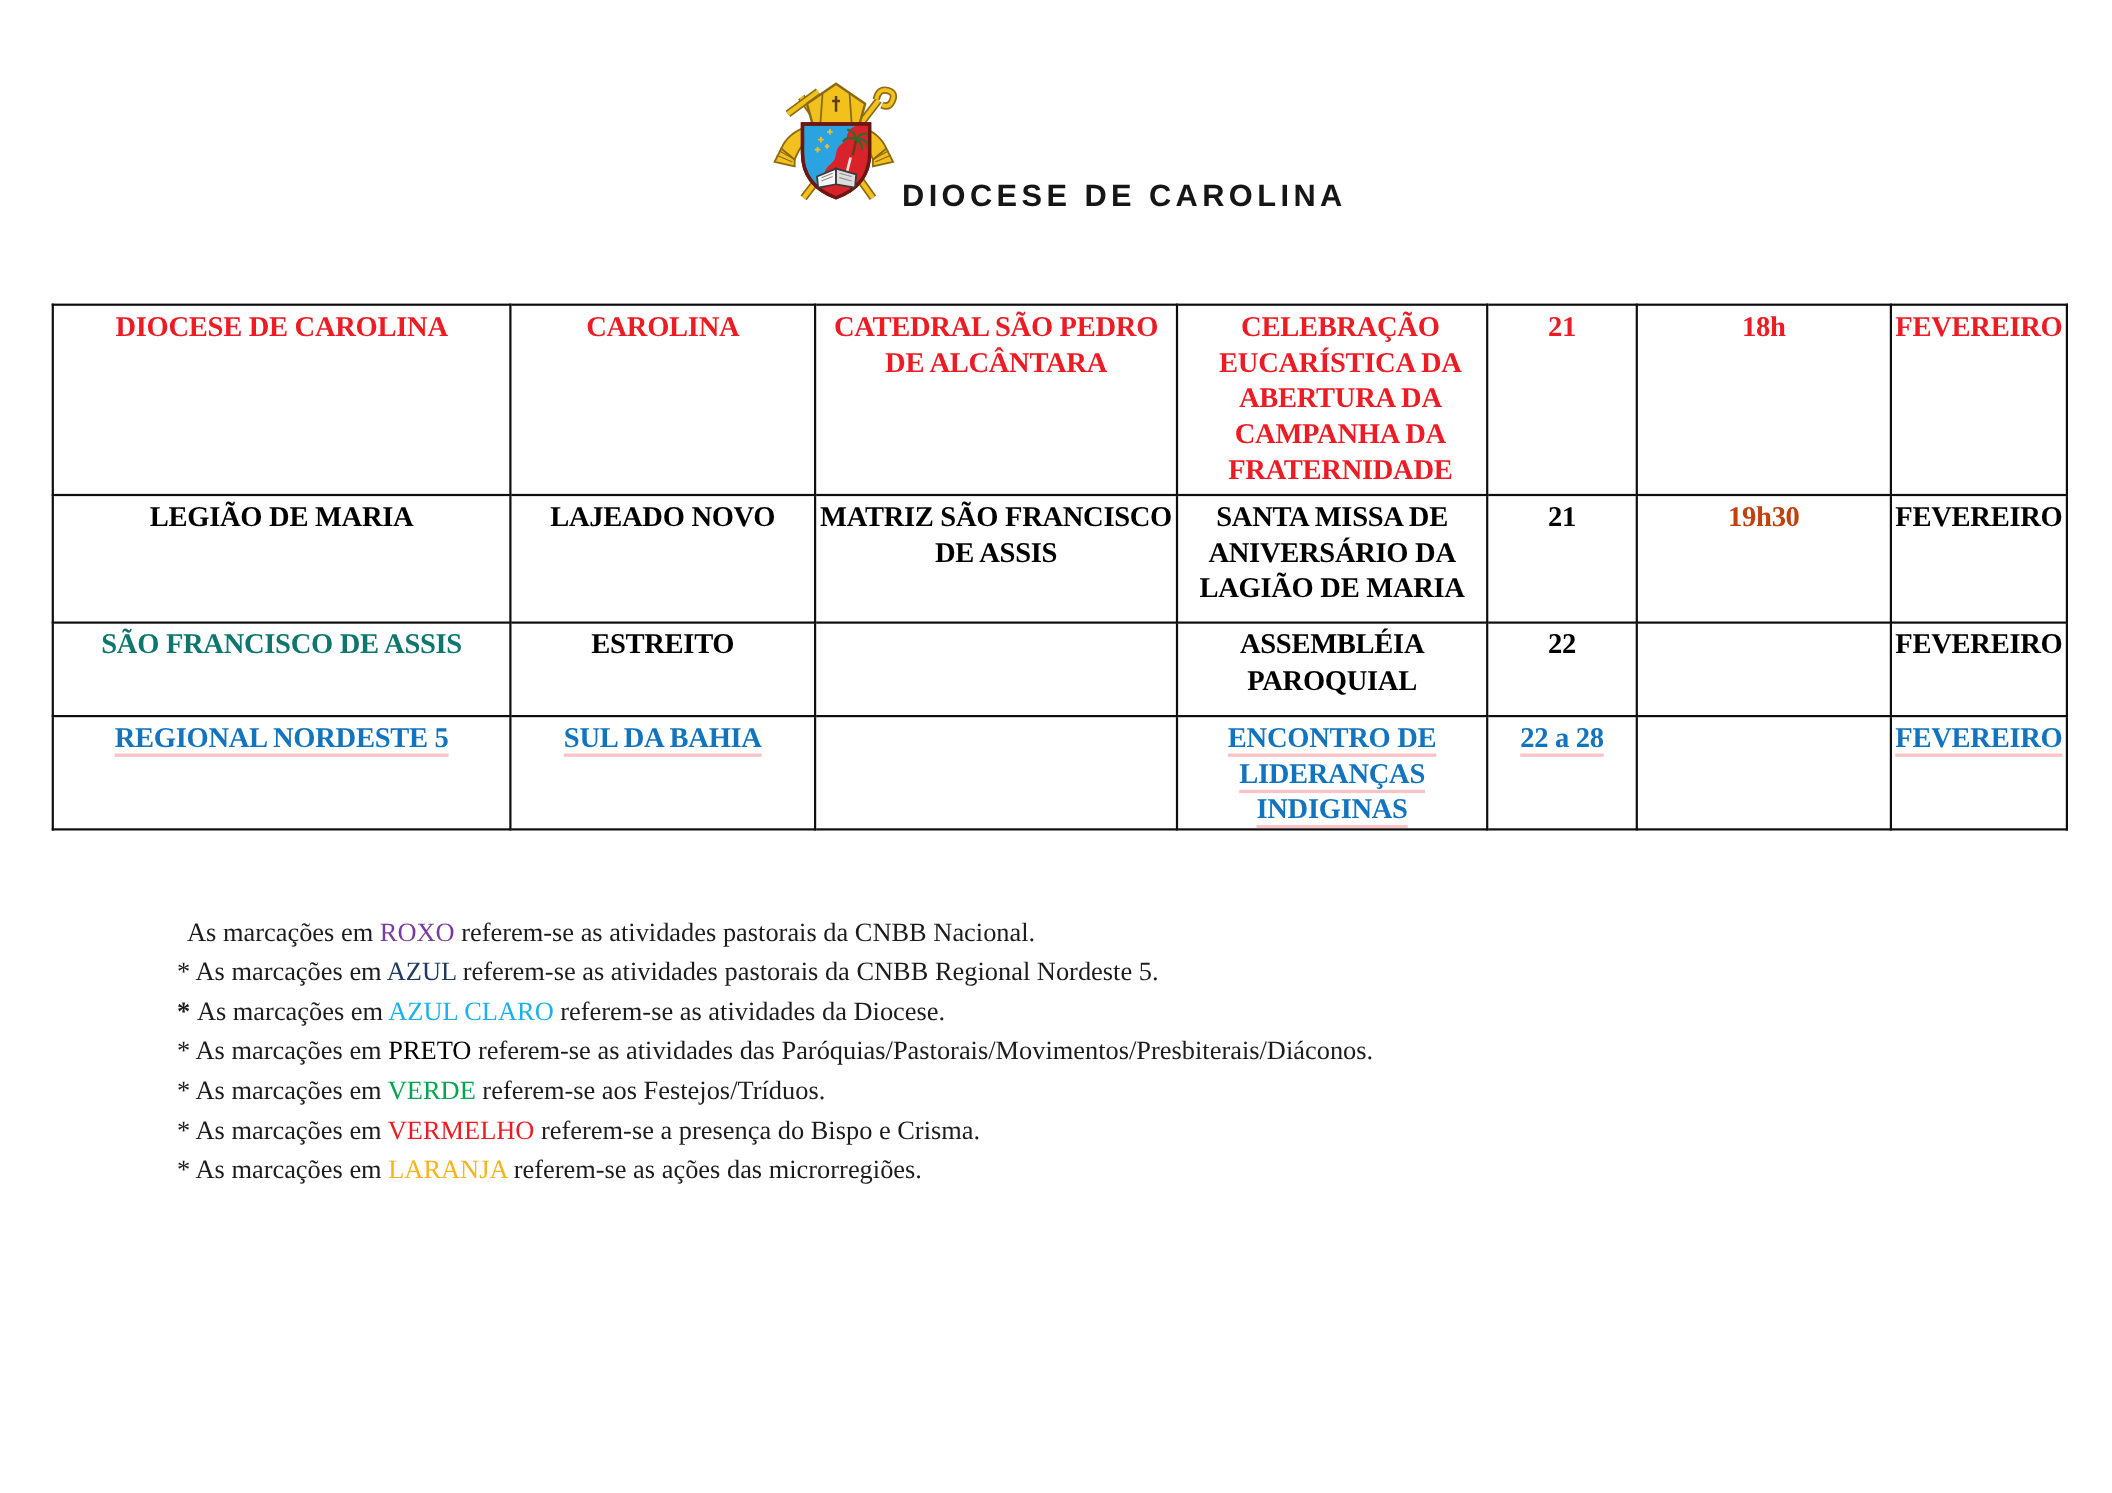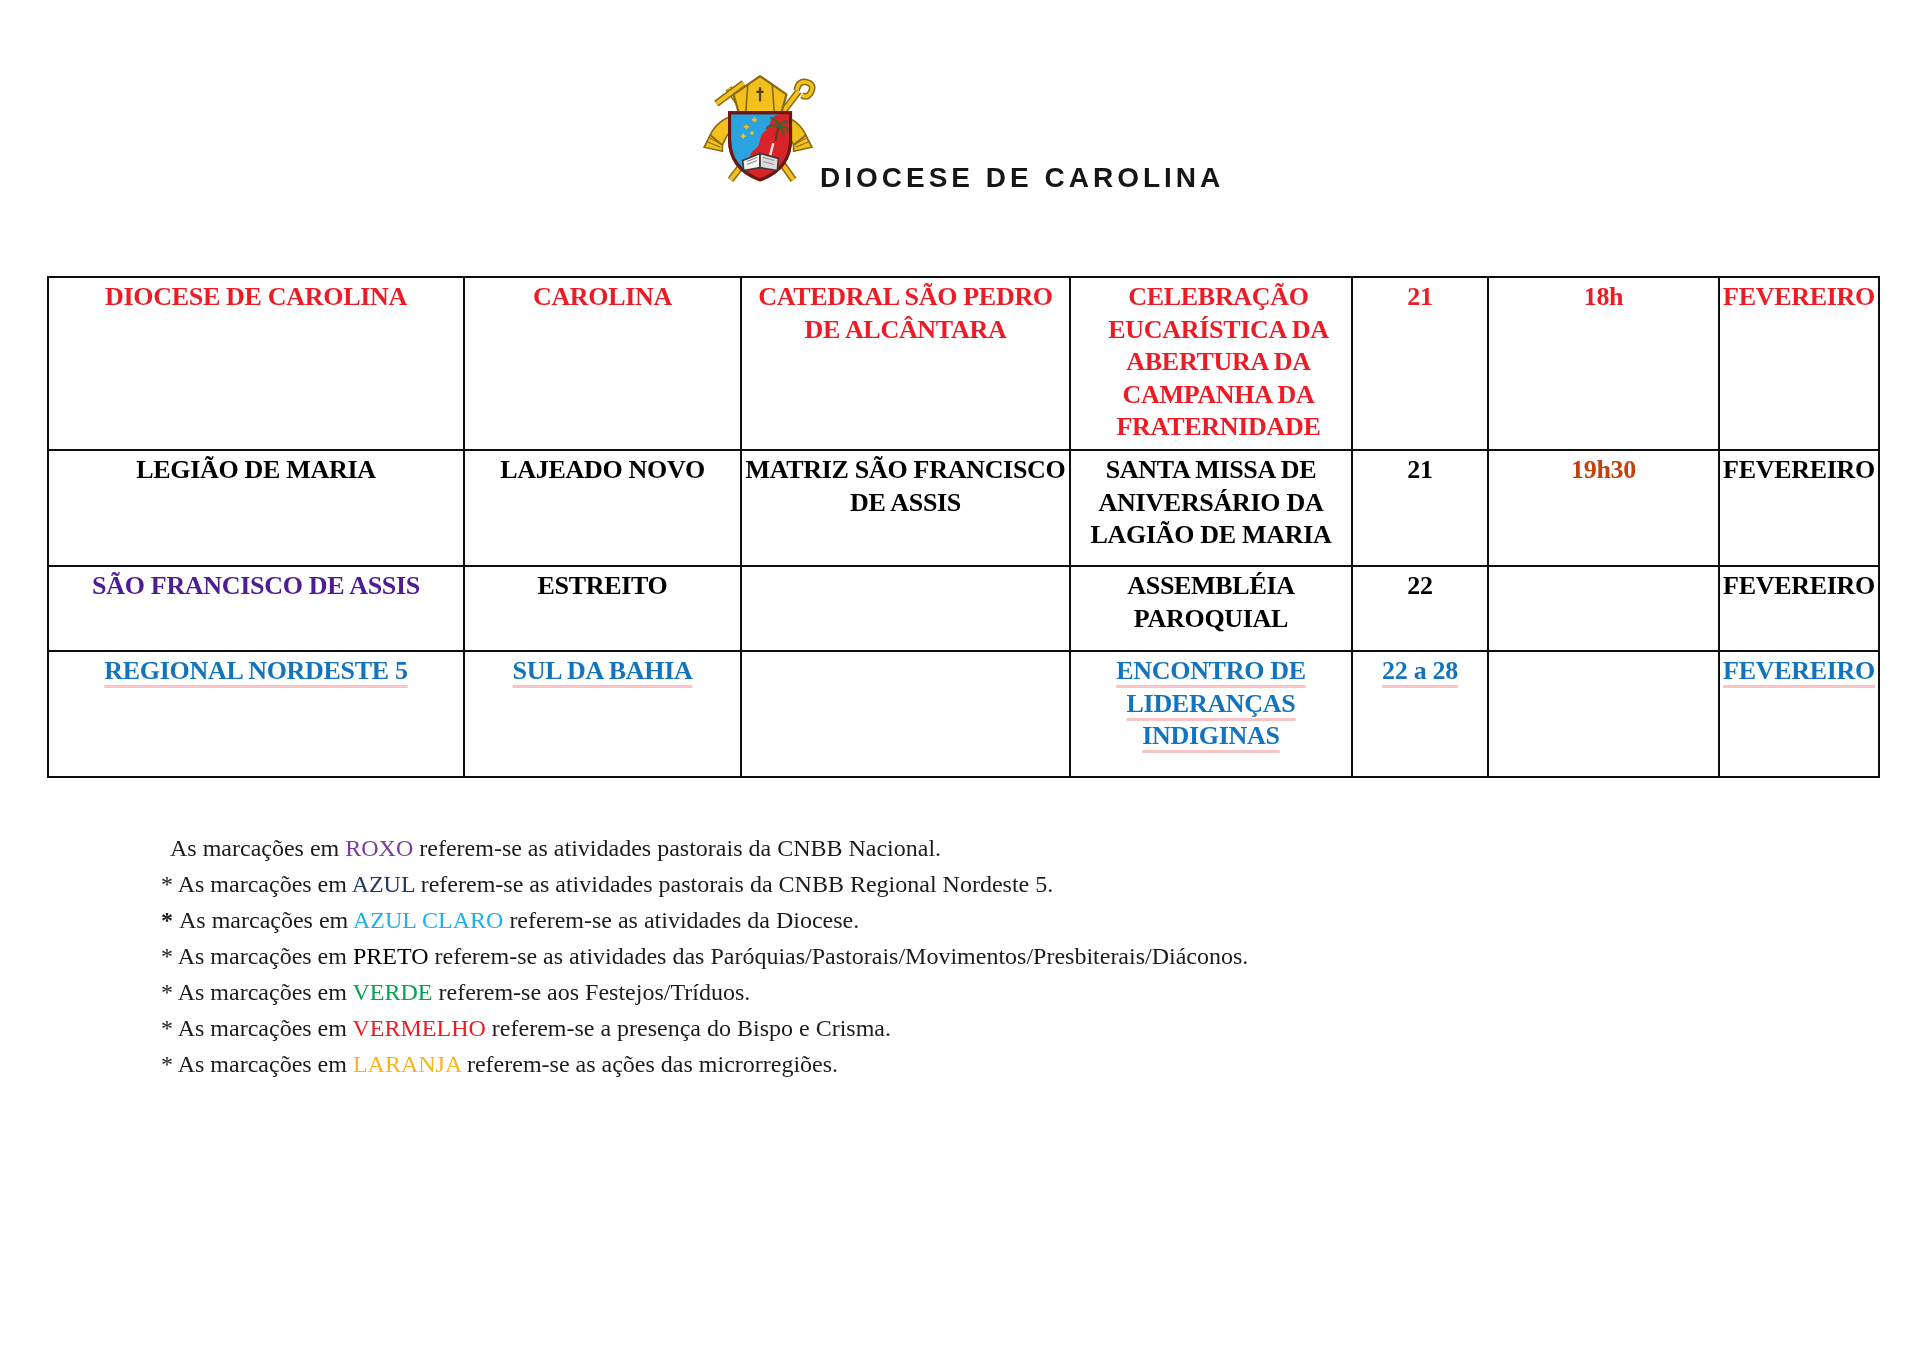--- a/index.html
+++ b/index.html
@@ -28,21 +28,21 @@
     border-collapse:collapse; table-layout:fixed;
   }
   table.calendar td {
     border:2px solid #0e0e0e; vertical-align:top; text-align:center;
     font-weight:bold; font-size:26px; line-height:1.25; letter-spacing:-0.3px;
     padding:3px 2px 0; white-space:pre-line; overflow:hidden;
   }
   table.calendar tr:nth-child(1) { height:173px; }
   table.calendar tr:nth-child(2) { height:116px; }
   table.calendar tr:nth-child(3) { height:85px; }
-  table.calendar tr:nth-child(4) { height:126px; }
+  table.calendar tr:nth-child(4) { height:102px; }
   .misspell {
     text-decoration:underline;
     text-decoration-color:rgba(243,135,143,0.5);
     text-decoration-thickness:3px;
     text-underline-offset:6px;
   }
 
   
   .legend { position:absolute; left:161px; top:830px; color:#1c1c1c; font-size:24px; }
   .legend-line { height:36px; line-height:36px; white-space:nowrap; }
@@ -144,21 +144,21 @@
           <td style="color: rgb(0, 0, 0); margin-left: 10px;"><span>MATRIZ SÃO FRANCISCO
 DE ASSIS</span></td>
           <td style="color: rgb(0, 0, 0);"><span>SANTA MISSA DE
 ANIVERSÁRIO DA
 LAGIÃO DE MARIA</span></td>
           <td style="color: rgb(0, 0, 0);"><span>21</span></td>
           <td style="color: #c2410c;"><span>19h30</span></td>
           <td style="color: rgb(0, 0, 0);"><span>FEVEREIRO</span></td>
         </tr>
         <tr>
-          <td style="color: #4c1d95;"><span>SÃO FRANCISCO DE ASSIS</span></td>
+          <td style="color: #0f766e;"><span>SÃO FRANCISCO DE ASSIS</span></td>
           <td style="color: rgb(0, 0, 0);"><span>ESTREITO</span></td>
           <td style="color: rgb(0, 0, 0);"><span></span></td>
           <td style="color: rgb(0, 0, 0);"><span>ASSEMBLÉIA
 PAROQUIAL</span></td>
           <td style="color: rgb(0, 0, 0);"><span>22</span></td>
           <td style="color: rgb(0, 0, 0);"><span></span></td>
           <td style="color: rgb(0, 0, 0);"><span>FEVEREIRO</span></td>
         </tr>
         <tr>
           <td style="color: rgb(18, 116, 191);"><span class="misspell">REGIONAL NORDESTE 5</span></td>

